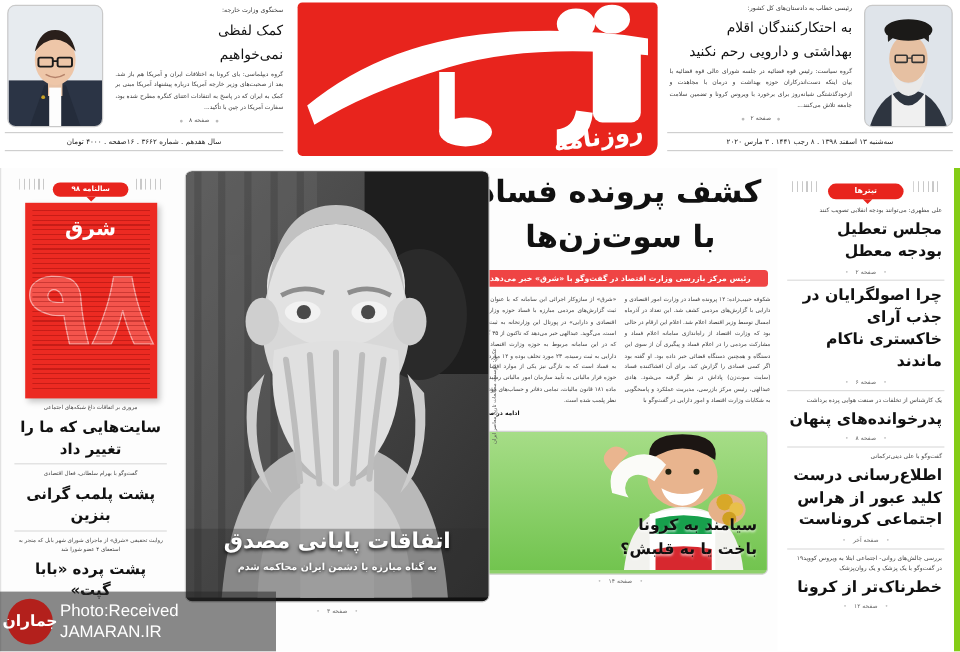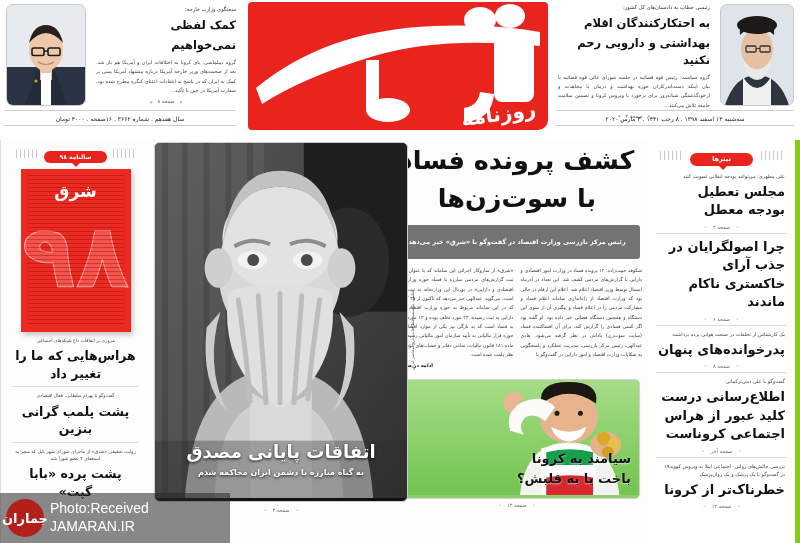--- a/index.html
+++ b/index.html
@@ -19,21 +19,21 @@
   
   .mh-left{position:absolute;left:0;top:0;width:240px;height:105px;display:flex;flex-direction:row-reverse;}
   .mh-portrait{
     width:78px;height:100px;margin:4px 4px 0 6px;
     border:1px solid #c9c9c9;border-radius:7px;overflow:hidden;
     background:#dfe3e8;position:relative;flex:none;
   }
   .face{position:absolute;left:0;top:0;width:100%;height:100%;}
   .mh-ltext{flex:1;padding:6px 4px 0 6px;text-align:right;}
   .kicker{font-size:5.2px;color:#333;letter-spacing:.2px;margin-bottom:3px;line-height:1.5;}
-  .mh-head{font-size:11.5px;font-weight:bold;line-height:1.45;color:#111;margin-bottom:4px;}
+  .mh-head{font-size:11.5px;font-weight:normal;line-height:1.45;color:#111;margin-bottom:4px;}
   .mh-body{font-size:5px;line-height:1.85;color:#3a3a3a;text-align:justify;}
   .pagetag{font-size:5px;color:#555;text-align:center;margin-top:3px;}
   .pagetag:before,.pagetag:after{content:"\25CF";font-size:3px;color:#b9b9b9;margin:0 5px;vertical-align:middle;}
 
   .infoline{
     position:absolute;left:4px;top:110px;width:232px;
     border-top:1px solid #cfcfcf;border-bottom:1px solid #cfcfcf;
     font-size:6px;text-align:center;padding:4px 0 3px;color:#222;letter-spacing:.3px;
   }
 
@@ -78,22 +78,22 @@
   .titr-item:last-child{border-bottom:none;}
   .titr-kicker{font-size:5px;color:#444;line-height:1.6;margin-bottom:3px;}
   .titr-title{font-size:13px;font-weight:bold;line-height:1.42;color:#111;text-align:right;}
   .titr-page{font-size:5px;color:#666;text-align:center;margin-top:4px;}
   .titr-page:before,.titr-page:after{content:"\2022";color:#c0c0c0;margin:0 6px;}
 
   
   .center{position:absolute;right:152px;top:0;width:262px;height:403px;padding:0 6px;box-sizing:border-box;}
   .main-head{font-size:25.5px;font-weight:bold;line-height:1.33;text-align:center;color:#111;margin:4px 0 0;letter-spacing:-.3px;}
   .red-bar{
-    background:#737373;color:#fff;font-size:6.4px;font-weight:bold;text-align:center;
-    padding:13px 6px;border-radius:3px;margin:9px 2px 7px;letter-spacing:.1px;
+    background:#ef4444;color:#fff;font-size:6.4px;font-weight:bold;text-align:center;
+    padding:3px 6px;border-radius:3px;margin:9px 2px 7px;letter-spacing:.1px;
   }
   .cols{display:flex;gap:7px;direction:rtl;}
   .col{flex:1;font-size:4.8px;line-height:1.95;text-align:justify;color:#3b3b3b;}
   .cont{display:block;text-align:left;font-weight:bold;color:#111;font-size:5px;margin-top:2px;}
 
   .sport-card{
     margin:8px 2px 0;border:1px solid #d2d2d2;border-radius:5px;overflow:hidden;background:#8ed06a;
     height:118px;position:relative;
   }
   .sport-photo{position:absolute;inset:0;}
@@ -363,21 +363,21 @@
       </div>
 
       <div class="poster">
         <div class="poster-98">۹۸</div>
         <div class="poster-lines"></div>
         <div class="poster-logo">شرق</div>
       </div>
 
       <div class="teaser">
         <div class="teaser-kicker">مروری بر اتفاقات داغ شبکه‌های اجتماعی</div>
-        <div class="teaser-title">هراس‌هایی که ما را تغییر داد</div>
+        <div class="teaser-title">سایت‌هایی که ما را تغییر داد</div>
       </div>
       <div class="teaser">
         <div class="teaser-kicker">گفت‌وگو با بهرام سلطانی، فعال اقتصادی</div>
         <div class="teaser-title">پشت پلمب گرانی بنزین</div>
       </div>
       <div class="teaser">
         <div class="teaser-kicker">روایت تحقیقی «شرق» از ماجرای شورای شهر بابل که منجر به استعفای ۴ عضو شورا شد</div>
         <div class="teaser-title">پشت پرده «بابا گپت»</div>
       </div>
     </div>

